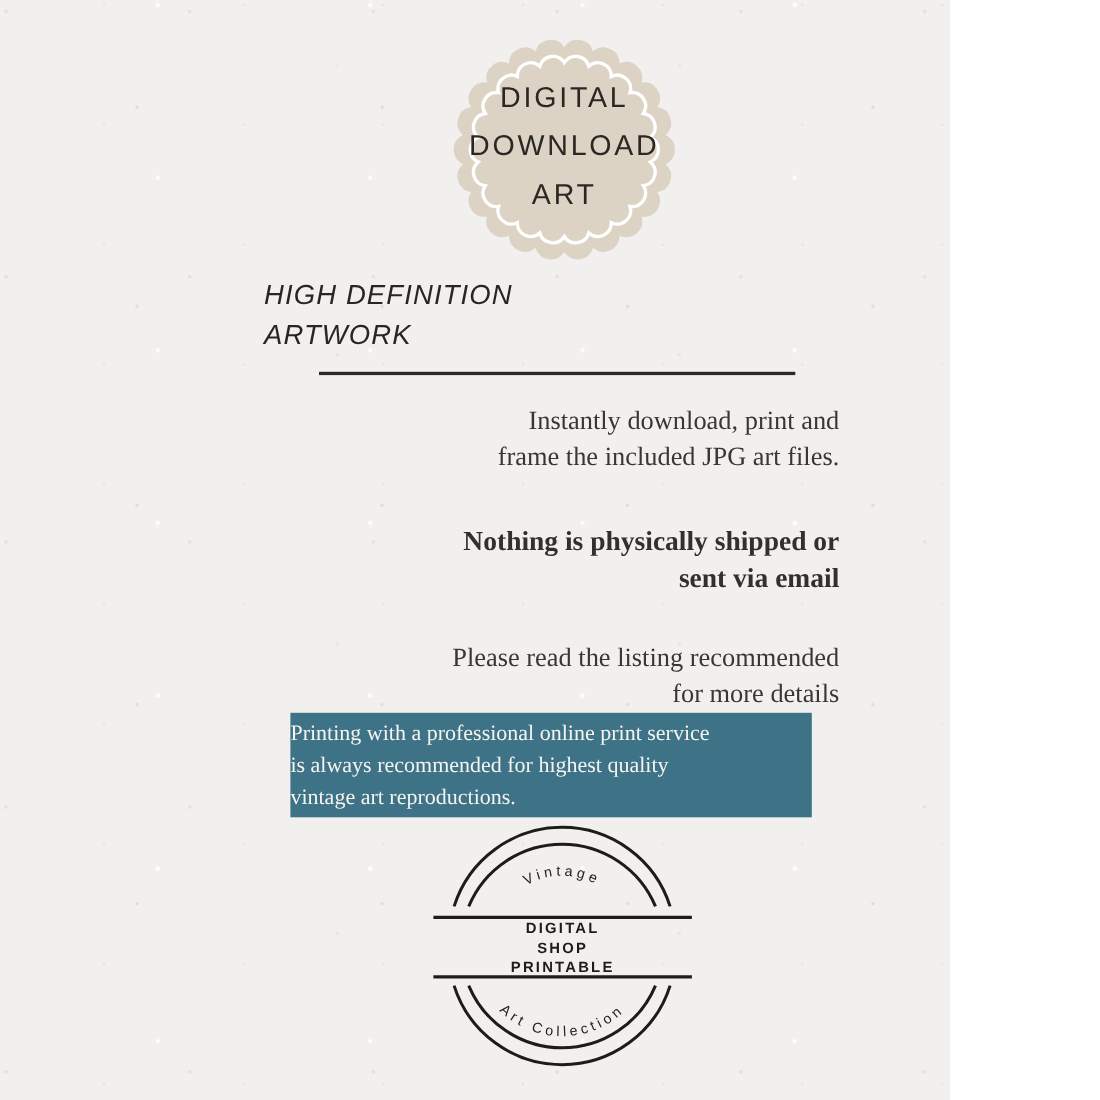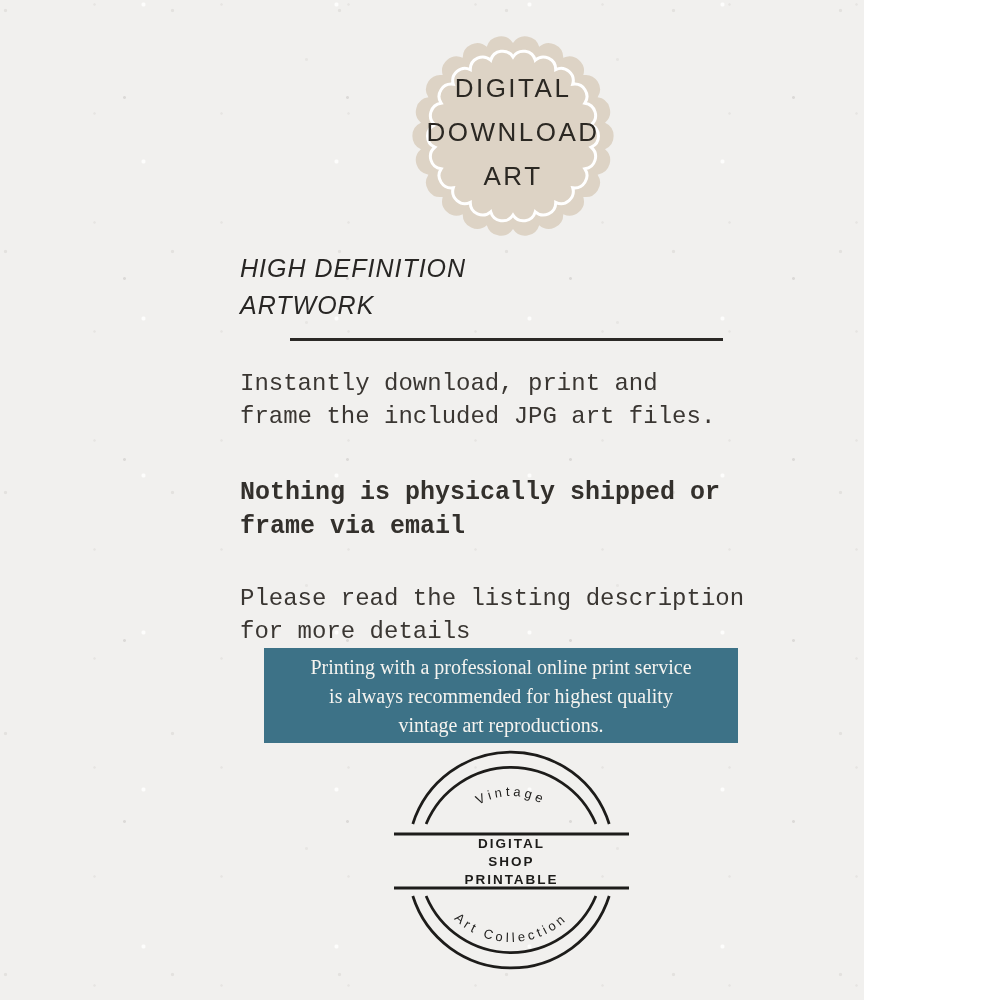--- a/index.html
+++ b/index.html
@@ -28,35 +28,35 @@
   .heading {
     position:absolute; top:250px; left:240px; width:540px;
     white-space:pre-line;
     font-family:"Liberation Sans", sans-serif; font-style:italic;
     font-size:25px; line-height:37px; letter-spacing:1px; color:#282624;
   }
   .divider { position:absolute; left:290px; top:338px; width:433px; height:3px; background:#2b2926; }
 
   
   .para {
-    position:absolute; left:240px; width:540px; margin:0;
-    text-align:left; white-space:pre-line;
-    font-family:Liberation Mono, monospace;
+    position:absolute; left:223px; width:540px; margin:0;
+    text-align:right; white-space:pre-line;
+    font-family:Liberation Serif, serif;
     font-size:24px; line-height:33px; color:#3a3632;
   }
   .para-instructions { top:367px; }
   .para-shipping { top:476px; font-weight:700; font-size:25px; line-height:34px; color:#33302c; }
   .para-details { top:582px; }
 
   
   .notice {
     position:absolute; left:264px; top:648px; width:474px; height:95px;
     box-sizing:border-box; padding-top:5px;
     background:#3d7287; color:#f6f4f0;
-    text-align:center; white-space:pre-line;
+    text-align:left; white-space:pre-line;
     font-family:"Liberation Serif", serif; font-size:20px; line-height:29px;
   }
 
   
   .stamp { position:absolute; left:375px; top:738px; width:275px; height:240px; }
   .stamp .ink { fill:none; stroke:#1d1c1a; stroke-width:2.75; }
   .stamp .rule { stroke:#1d1c1a; stroke-width:3; }
   .stamp-mid {
     font-family:"Liberation Sans", sans-serif; font-weight:700;
     font-size:13.5px; letter-spacing:2px; fill:#1d1c1a; text-anchor:middle;
@@ -79,22 +79,22 @@
     <text x="108" y="157">ART</text>
   </svg>
 
   <div class="heading">HIGH DEFINITION
 ARTWORK</div>
   <div class="divider"></div>
 
   <p class="para para-instructions">Instantly download, print and
 frame the included JPG art files.</p>
   <p class="para para-shipping">Nothing is physically shipped or
-frame via email</p>
-  <p class="para para-details">Please read the listing description
+sent via email</p>
+  <p class="para para-details">Please read the listing recommended
 for more details</p>
 
   <div class="notice">Printing with a professional online print service
 is always recommended for highest quality
 vintage art reproductions.</div>
 
   <svg class="stamp" viewBox="375 738 275 240">
     <defs>
       <path id="arcTop" d="M 447 860 A 64 64 0 0 1 575 860"></path>
       <path id="arcBottom" d="M 429 860 A 82 82 0 0 0 593 860"></path>

